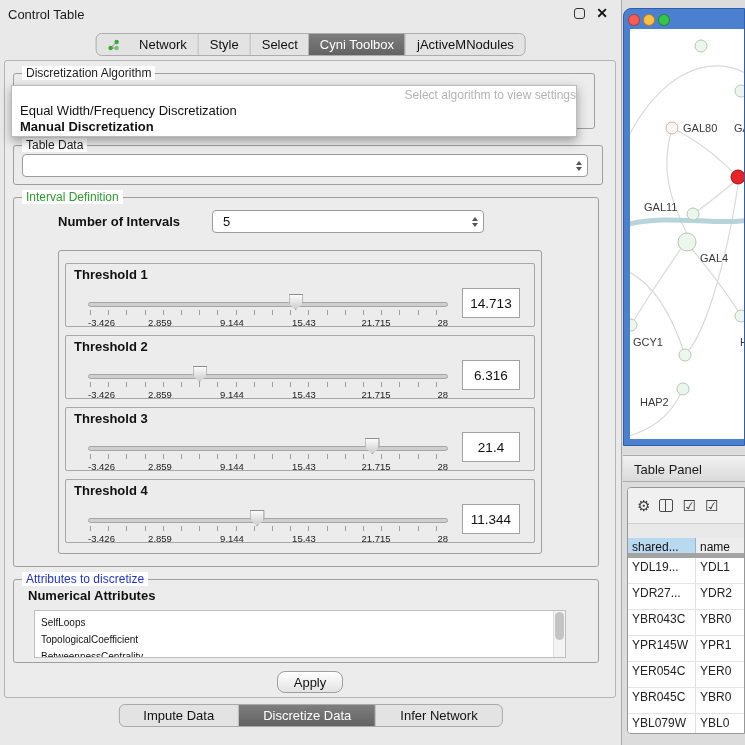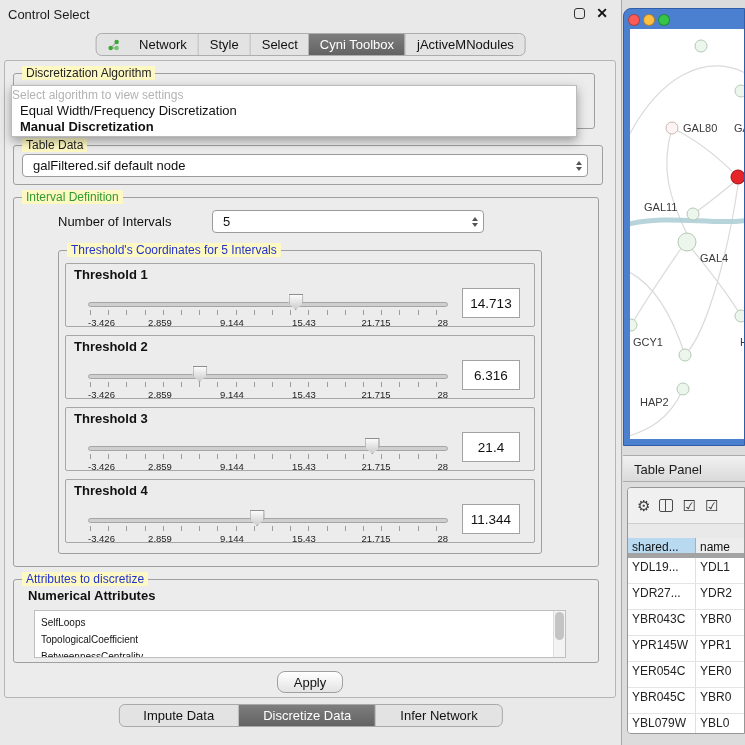--- a/index.html
+++ b/index.html
@@ -15,42 +15,42 @@
   .close-btn{position:absolute;right:13px;top:5px;font-size:14px;font-weight:bold;color:#111;cursor:pointer;}
 
   .top-tabs{position:absolute;top:33px;left:50%;transform:translateX(-50%);display:flex;align-items:stretch;border:1px solid #adadad;border-radius:6px;background:#e3e3e3;overflow:hidden;height:23px;}
   .tt-item{display:flex;align-items:center;gap:20px;padding:0 11px;font-size:13px;color:#111;cursor:pointer;white-space:nowrap;}
   .tt-item + .tt-item{border-left:1px solid #bdbdbd;}
   .tt-item.sel{background:linear-gradient(#7e7e7e,#636363);color:#fff;border-left:none;}
 
   .pbody{position:absolute;left:4px;top:60px;width:612px;height:638px;background:#ececec;border:1px solid #b5b5b5;border-radius:3px;}
 
   .group{position:absolute;border:1px solid #9f9f9f;border-radius:3px;}
-  .group-title{position:absolute;top:-8px;left:8px;background:#fef9c3;padding:0 4px;font-size:12px;color:#222;white-space:nowrap;}
+  .group-title{position:absolute;top:-8px;left:8px;background:#ffffff;padding:0 4px;font-size:12px;color:#222;white-space:nowrap;}
   .group-title.green{color:#2f9b2f;}
   .group-title.blue{color:#2233cc;}
 
   .combo{position:absolute;background:#fff;border:1px solid #9b9b9b;border-radius:4px;height:23px;display:flex;align-items:center;font-size:13px;color:#111;padding:0 24px 0 10px;cursor:pointer;}
   .stepper{position:absolute;right:5px;top:50%;transform:translateY(-50%);display:flex;flex-direction:column;align-items:center;gap:2px;}
   .stepper .up{width:0;height:0;border-left:3.5px solid transparent;border-right:3.5px solid transparent;border-bottom:4px solid #555;}
   .stepper .dn{width:0;height:0;border-left:3.5px solid transparent;border-right:3.5px solid transparent;border-top:4px solid #555;}
 
   .g-algo{left:8px;top:12px;right:20px;height:56px;}
   .g-algo .combo{left:8px;right:26px;top:20px;}
 
   .popup{position:absolute;left:6px;top:24px;width:566px;height:52px;background:#fff;border:1px solid #bbb;box-shadow:0 4px 10px rgba(0,0,0,.35);z-index:30;}
-  .pop-placeholder{height:16px;text-align:left;color:#b3b3b3;font-size:12px;padding-top:2px;}
+  .pop-placeholder{height:16px;text-align:right;color:#b3b3b3;font-size:12px;padding-top:2px;}
   .pop-item{padding:1px 8px 0 8px;font-size:13px;color:#111;cursor:pointer;height:16px;}
   .pop-item.bold{font-weight:bold;}
 
   .g-tdata{left:8px;top:84px;right:12px;height:40px;}
   .g-tdata .combo{left:8px;right:14px;top:8px;}
 
   .g-interval{left:8px;top:136px;right:16px;height:370px;}
-  .num-label{position:absolute;left:44px;top:16px;font-size:13px;font-weight:normal;color:#111;}
+  .num-label{position:absolute;left:44px;top:16px;font-size:13px;font-weight:bold;color:#111;}
   .num-combo{left:198px;top:12px;width:272px;}
 
   .g-thr{left:44px;right:56px;top:52px;height:304px;}
   .tbox{position:absolute;left:6px;right:6px;height:64px;border:1px solid #a7a7a7;border-radius:2px;}
   .tbox.b1{top:12px;} .tbox.b2{top:84px;} .tbox.b3{top:156px;} .tbox.b4{top:228px;}
   .t-label{position:absolute;left:8px;top:3px;font-size:13px;font-weight:bold;color:#111;}
   .slider{position:absolute;left:22px;right:86px;top:26px;bottom:0;}
   .track{position:absolute;left:0;right:0;top:12px;height:5px;background:#cfcfcf;border:1px solid #a5a5a5;border-radius:3px;cursor:pointer;}
   .ticks{position:absolute;left:2px;right:2px;top:20px;height:5px;background-image:repeating-linear-gradient(to right,#9d9d9d 0 1px,transparent 1px 18.2px);}
   .thumb{position:absolute;top:4px;width:15px;height:16px;transform:translateX(-50%);background:linear-gradient(#ffffff,#c9c9c9);clip-path:polygon(0 0,100% 0,100% 58%,50% 100%,0 58%);box-shadow:inset 0 0 0 1px #8e8e8e;cursor:grab;z-index:2;}
@@ -96,21 +96,21 @@
   .td1{width:68px;border-right:1px solid #e0e0e0;padding:2px 4px;overflow:hidden;white-space:nowrap;}
   .td2{flex:1;padding:2px 4px;overflow:hidden;white-space:nowrap;}
 </style>
 </head>
 <body>
 
 <div class="page">
 
   <div class="cp">
     <div class="cp-titlebar">
-      <div class="cp-title">Control Select</div>
+      <div class="cp-title">Control Table</div>
       <div class="float-btn"></div>
       <div class="close-btn">✕</div>
     </div>
 
     <div class="top-tabs">
       <div class="tt-item">
         <svg width="12" height="12" viewBox="0 0 12 12">
           <line x1="3" y1="9" x2="9" y2="3" stroke="#888" stroke-width="1"></line>
           <line x1="3" y1="9" x2="9" y2="9" stroke="#888" stroke-width="1"></line>
           <circle cx="3" cy="9" r="2.2" fill="#37a837"></circle>
@@ -147,41 +147,39 @@
 
       <div class="popup">
         <div class="pop-placeholder">Select algorithm to view settings</div>
         <div class="pop-item">Equal Width/Frequency Discretization</div>
         <div class="pop-item bold">Manual Discretization</div>
       </div>
 
       <div class="group g-tdata">
         <span class="group-title">Table Data</span>
         <div class="combo">
-          <span>galFiltered.sif default node</span>
           <span class="stepper">
               <span class="up"></span>
               <span class="dn"></span>
             </span>
         </div>
       </div>
 
       <div class="group g-interval">
         <span class="group-title green">Interval Definition</span>
         <div class="num-label">Number of Intervals</div>
         <div class="combo num-combo">
           <span>5</span>
           <span class="stepper">
               <span class="up"></span>
               <span class="dn"></span>
             </span>
         </div>
 
         <div class="group g-thr">
-          <span class="group-title blue">Threshold's Coordinates for 5 Intervals</span>
 
           <div class="tbox b1">
             <div class="t-label">Threshold 1</div>
             <div class="slider">
               <div class="track"></div>
               <div class="ticks"></div>
               <div class="thumb" style="left:57.7%;"></div>
               <div class="tscale">
                 <span class="first">-3.426</span>
                 <span style="left:20%;">2.859</span>

